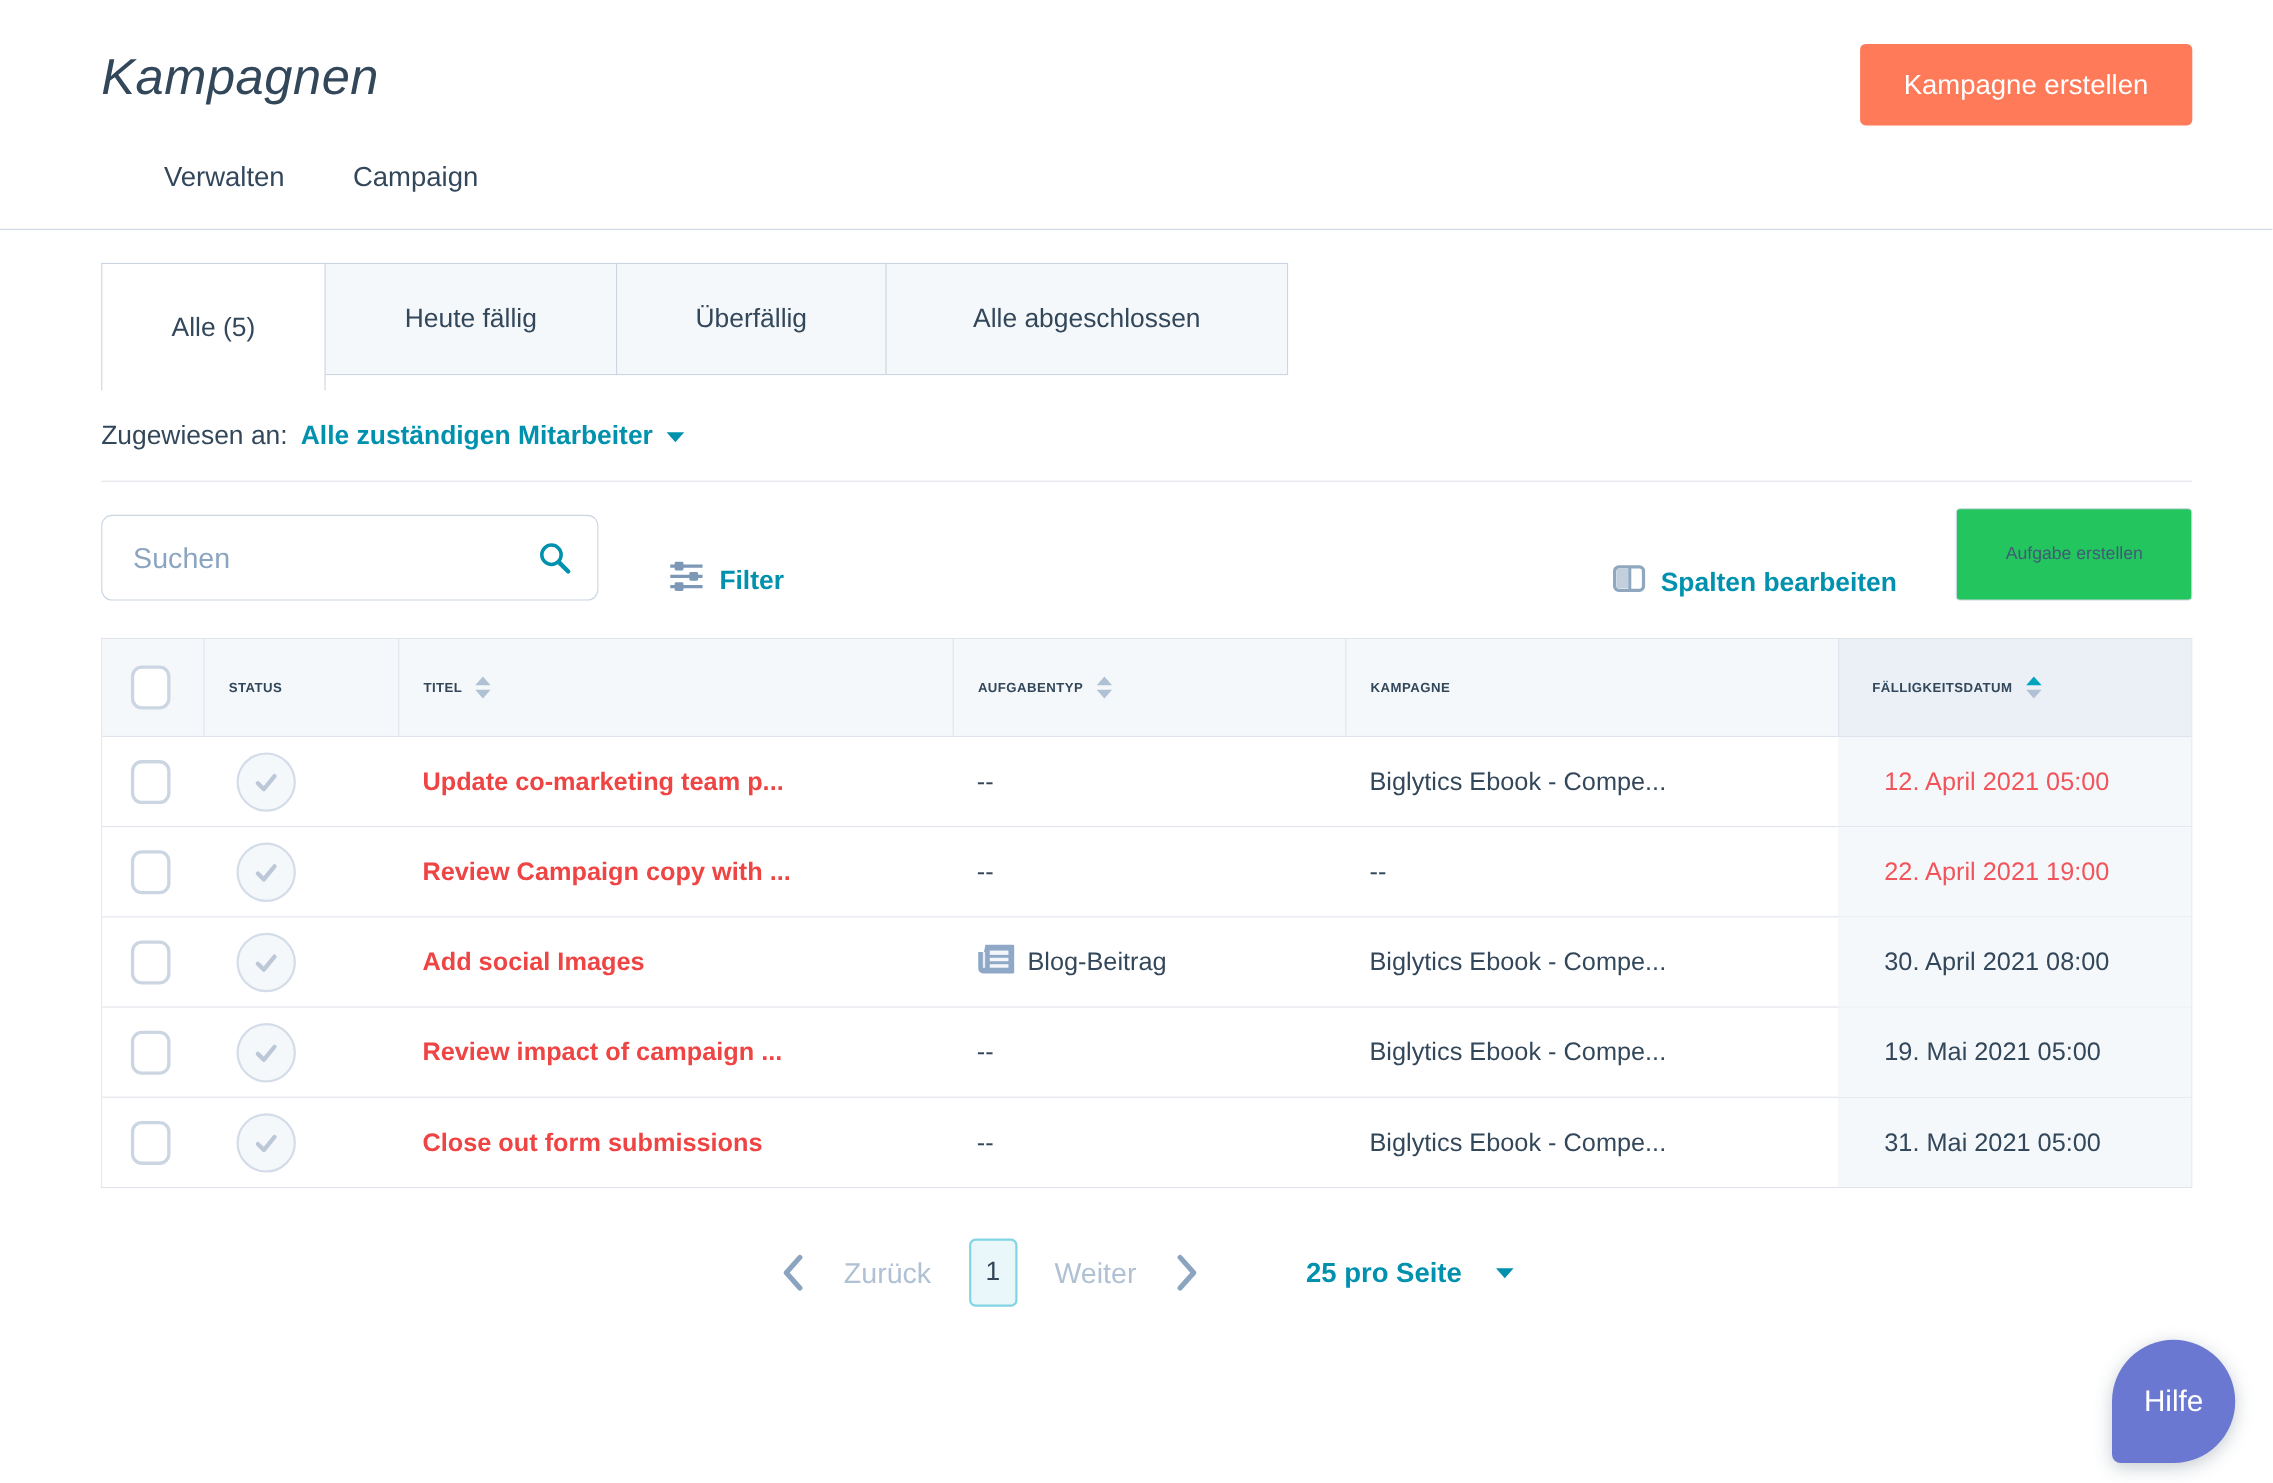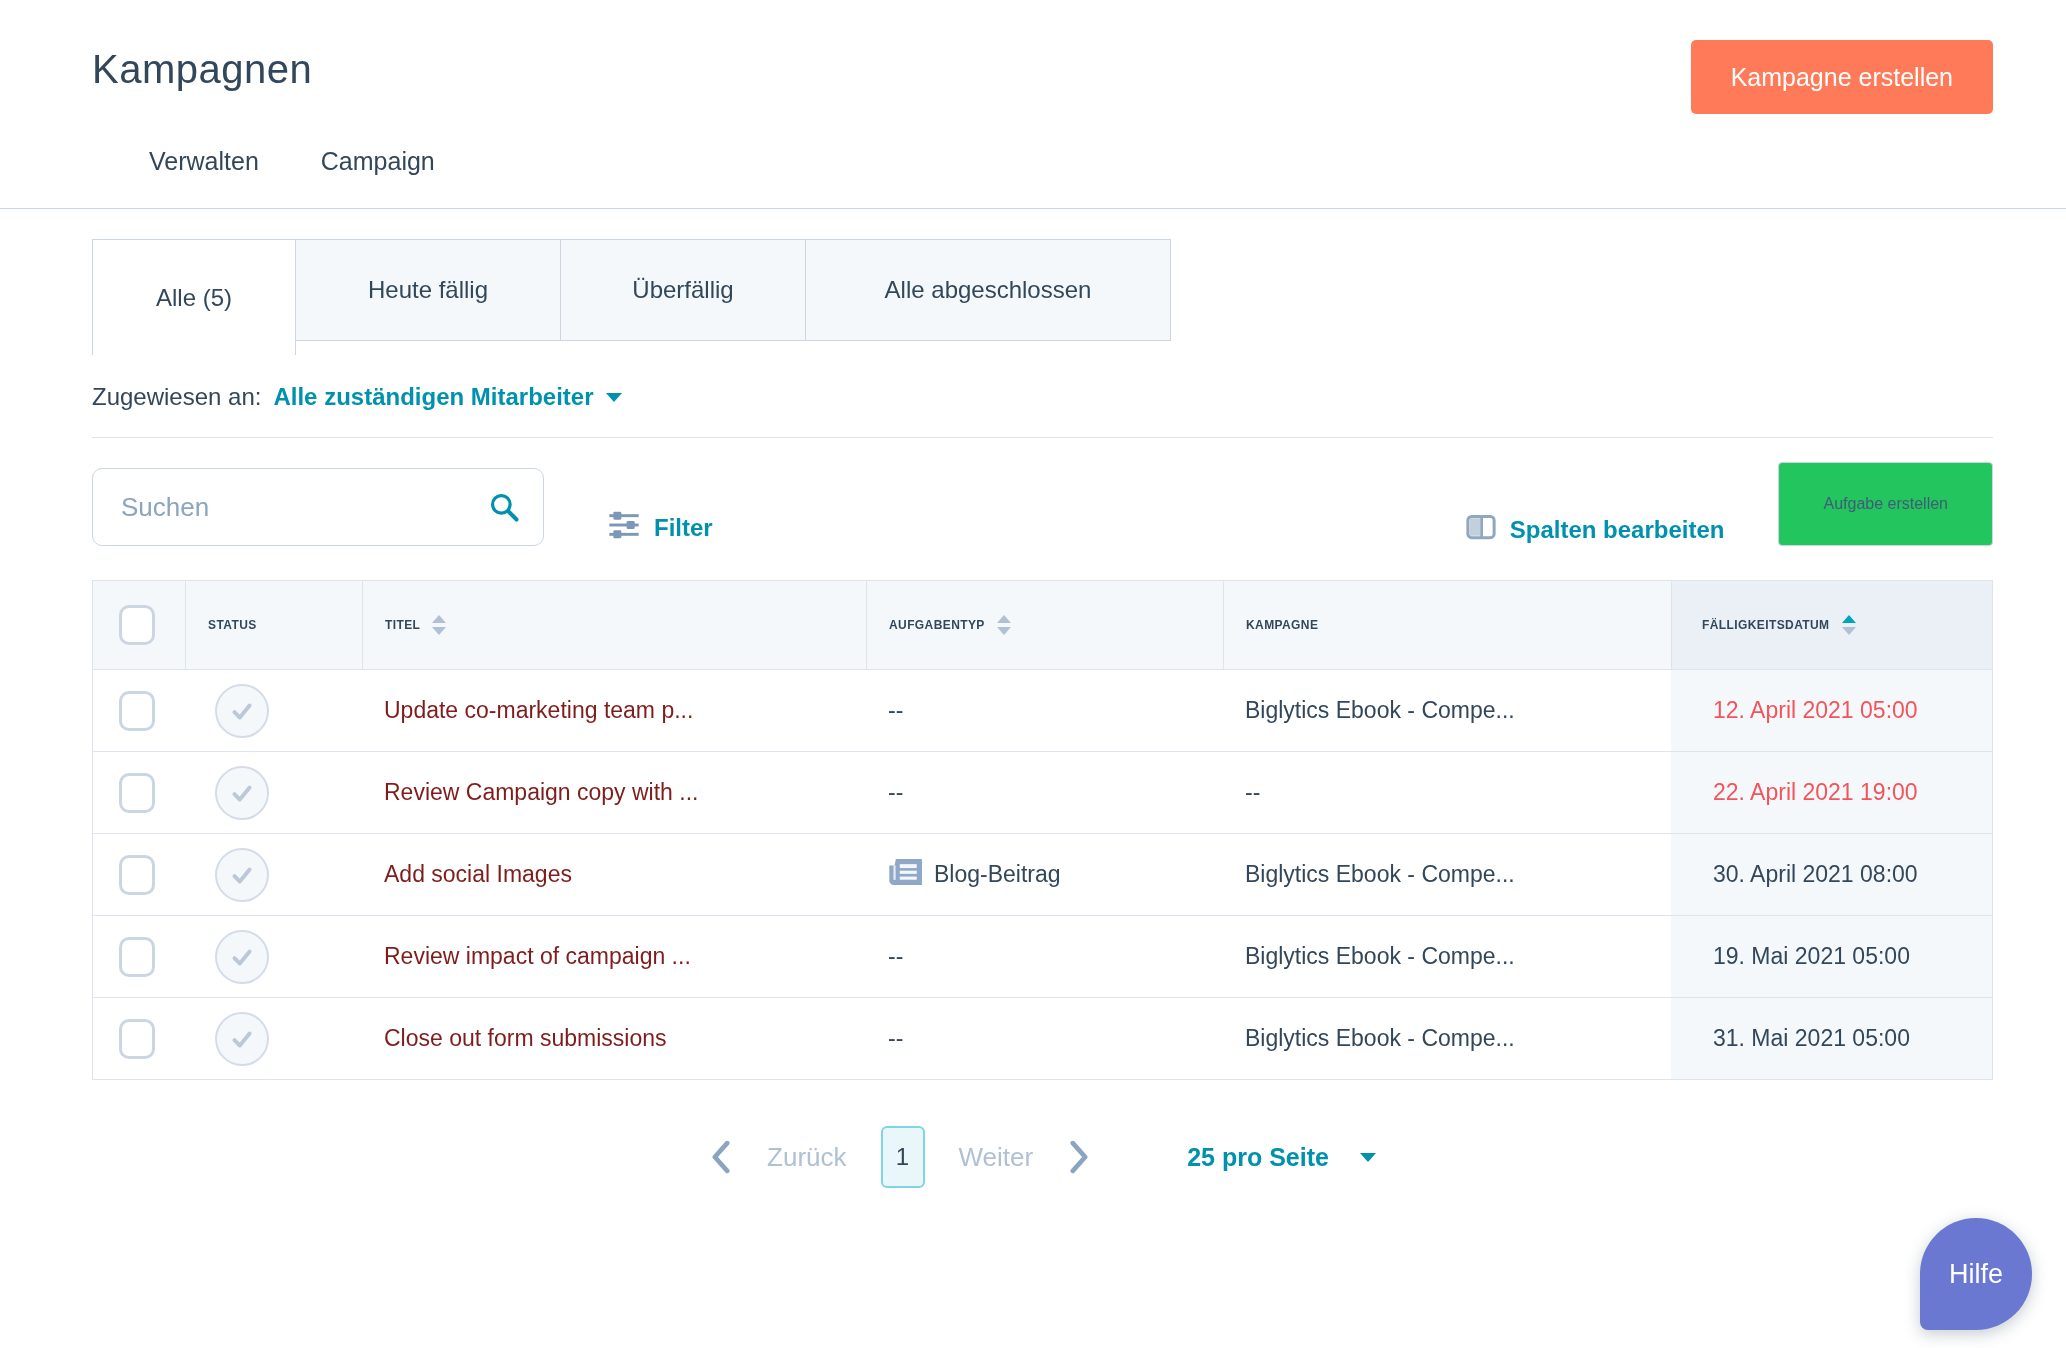--- a/index.html
+++ b/index.html
@@ -6,21 +6,21 @@
   html,body { margin:0; padding:0; }
   body {
     width:2066px; height:1348px; overflow:hidden; position:relative;
     background:#ffffff; color:#33475b;
     font-family:"Liberation Sans", sans-serif;
   }
   .content { padding-left:92px; width:1993px; }
 
   
   .header-row { display:flex; justify-content:space-between; align-items:flex-start; padding-top:40px; }
-  .page-title { font-size:40px; font-weight:300; letter-spacing:.5px; margin:0; line-height:58px; color:#33475b; }
+  .page-title { font-size:46px; font-weight:300; letter-spacing:.5px; margin:0; line-height:58px; color:#33475b;font-style:italic; }
   .create-campaign-btn {
     background:#ff7a59; color:#fff; border:none; border-radius:5px;
     font-size:25px; font-family:inherit; height:74px; padding:0 40px; cursor:pointer;
   }
 
   
   .nav { display:flex; margin-left:26px; margin-top:32px; }
   .nav-item {
     position:relative; display:flex; align-items:center; gap:16px;
     font-size:25px; color:#33475b; padding:0 31px 54px; cursor:pointer; line-height:30px;
@@ -86,21 +86,21 @@
   .th.sorted { background:#eaf0f6; padding-left:30px; }
   .sort-arrows { display:inline-flex; flex-direction:column; gap:4px; flex:none; }
   .arr-up { width:0; height:0; border-left:7px solid transparent; border-right:7px solid transparent; border-bottom:8px solid #b0c1d4; }
   .arr-down { width:0; height:0; border-left:7px solid transparent; border-right:7px solid transparent; border-top:8px solid #b0c1d4; }
   .sorted .arr-up { border-bottom-color:#00a4bd; }
 
   .trow { height:82px; border-top:1px solid #dfe3eb; background:#fff; }
   .cell { display:flex; align-items:center; padding:0 22px; font-size:23px; color:#33475b; overflow:hidden; white-space:nowrap; }
   .cb-cell { padding-left:26px; }
   .status-cell { padding-left:30px; }
-  .title-cell a { color:#7f1d1d; font-weight:400; text-decoration:none; cursor:pointer; }
+  .title-cell a { color:#ef4444; font-weight:700; text-decoration:none; cursor:pointer; }
   .due-cell { background:#f5f8fa; padding-left:42px; padding-right:2px; }
   .due-cell.overdue { color:#f2545b; }
 
   .checkbox {
     width:36px; height:40px; border:3px solid #cbd6e2; border-radius:10px; background:#fff;
     display:inline-block; cursor:pointer; flex:none;
   }
   .status-circle {
     width:54px; height:54px; border-radius:50%; border:2px solid #d3dce8; background:#f5f8fa;
     display:flex; align-items:center; justify-content:center; cursor:pointer; flex:none;

